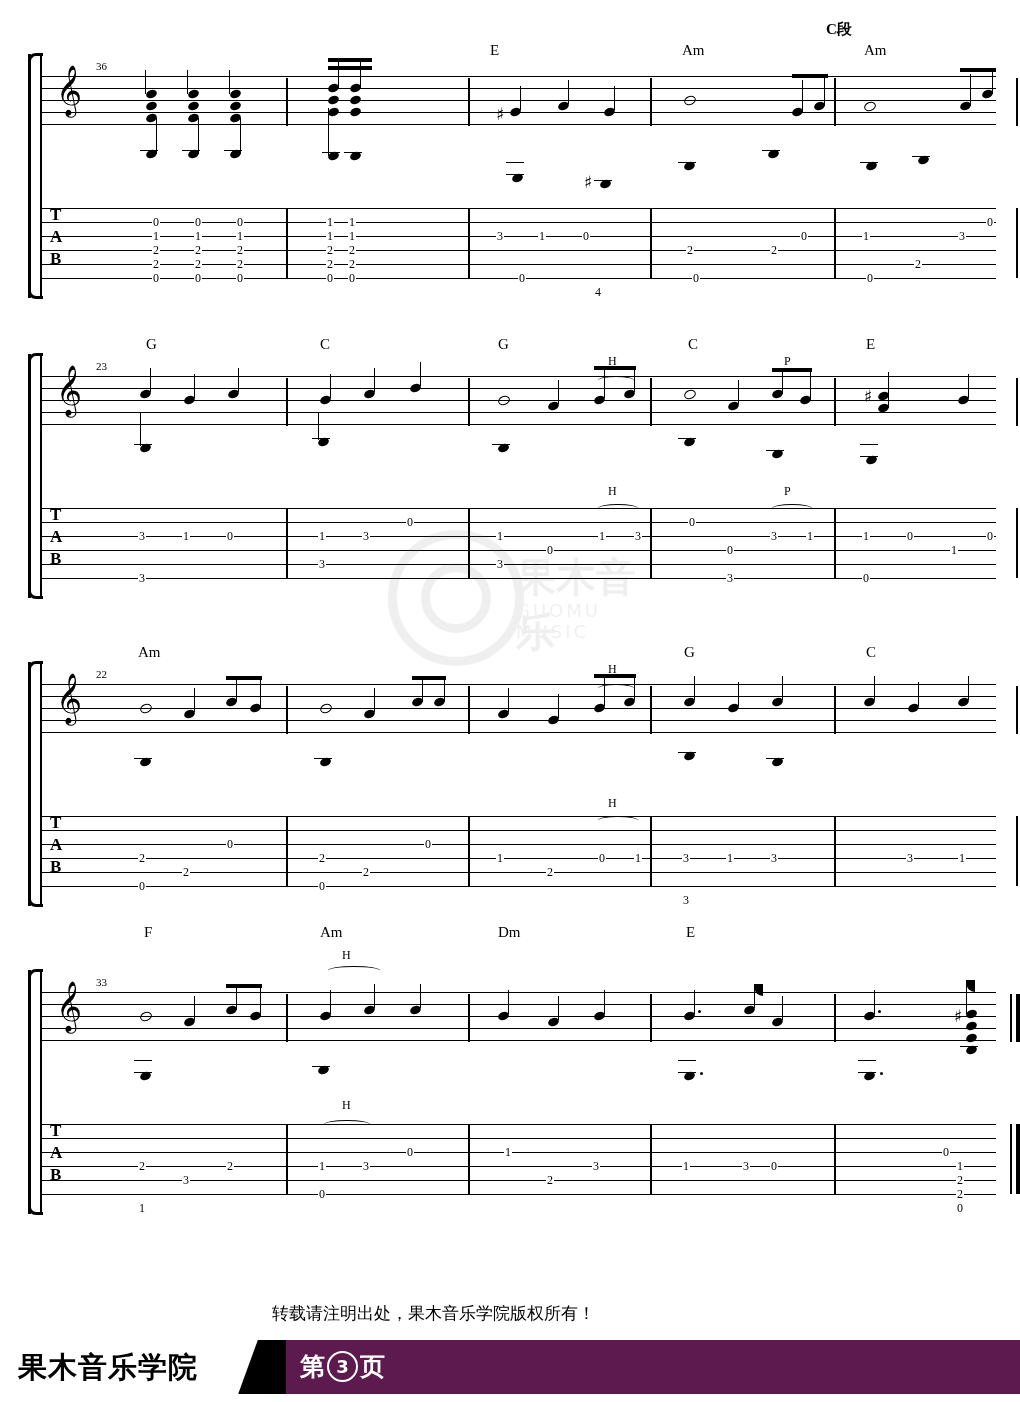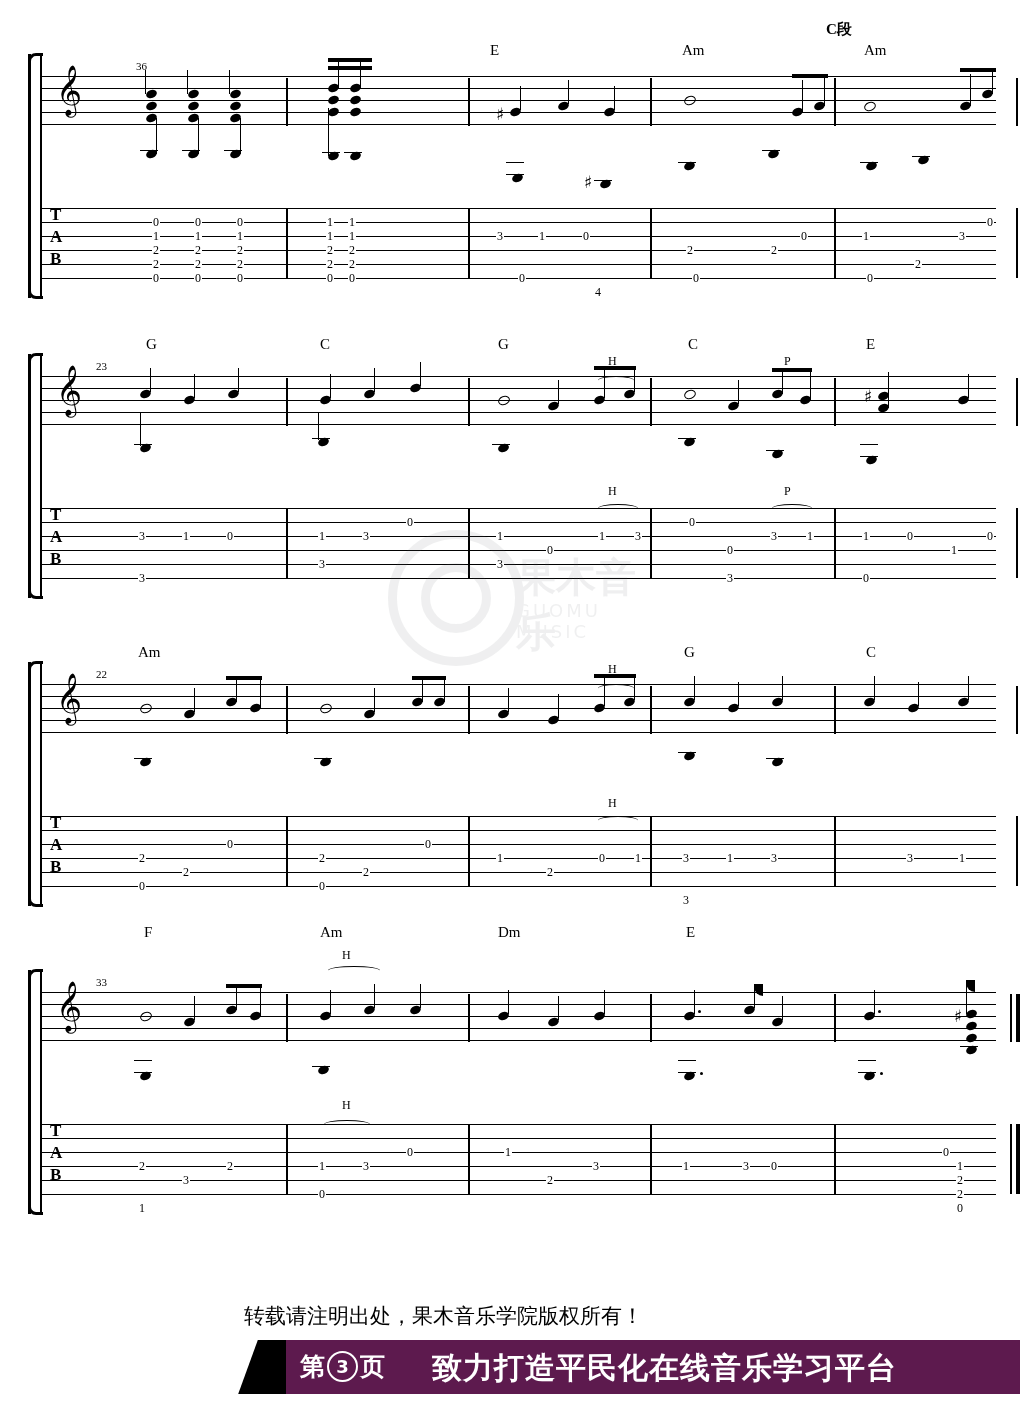--- a/index.html
+++ b/index.html
@@ -70,21 +70,21 @@
   .slur{position:absolute;border-top:1.4px solid #000;border-radius:50%;height:8px;}
 
   
   .wm{position:absolute;opacity:.10;}
   .wm-ring{position:absolute;width:118px;height:118px;border-radius:50%;border:9px solid #6a6f73;}
   .wm-in{position:absolute;width:52px;height:52px;border-radius:50%;border:9px solid #6a6f73;left:33px;top:33px;}
   .wm-txt{position:absolute;left:128px;top:20px;font-size:40px;font-weight:bold;color:#6a6f73;font-family:"DejaVu Sans",sans-serif;}
   .wm-sub{position:absolute;left:128px;top:70px;font-size:18px;letter-spacing:3px;color:#6a6f73;font-family:"DejaVu Sans",sans-serif;}
 
   
-  .copy{position:absolute;left:18px;top:1302px;width:851px;text-align:center;font-size:21px;font-family:"DejaVu Sans",sans-serif;}
+  .copy{position:absolute;left:8px;top:1302px;width:851px;text-align:center;font-size:17px;font-family:"DejaVu Sans",sans-serif;}
   .banner{position:absolute;left:0;top:1340px;width:1020px;height:54px;}
   .banner .left{position:absolute;left:18px;top:8px;font-size:29px;font-weight:bold;font-family:"DejaVu Sans",sans-serif;letter-spacing:1px;}
   .banner .slash{position:absolute;left:248px;top:0;width:60px;height:54px;background:#000;transform:skewX(-20deg);}
   .banner .purple{position:absolute;left:286px;top:0;width:734px;height:54px;background:#5d1a4e;}
   .banner .pagewrap{position:absolute;left:300px;top:10px;color:#fff;font-size:25px;font-weight:bold;font-family:"DejaVu Sans",sans-serif;display:flex;align-items:center;gap:2px;}
   .banner .circ{display:inline-block;width:27px;height:27px;border:2px solid #fff;border-radius:50%;text-align:center;line-height:27px;font-size:18px;}
   .banner .tagline{position:absolute;left:432px;top:8px;color:#fff;font-size:30px;font-weight:bold;font-family:"DejaVu Sans",sans-serif;letter-spacing:1px;}
 </style>
 </head>
 <body>
@@ -97,21 +97,21 @@
       <div class="sysbar" style="top:2px;height:244px;"></div>
 
       <div class="staff" style="top:24px;">
         <div class="ln"></div>
           <div class="ln"></div>
           <div class="ln"></div>
           <div class="ln"></div>
           <div class="ln"></div>
       </div>
       <div class="clef" style="left:28px;top:16px;">𝄞</div>
-      <div class="measno" style="left:68px;top:8px;margin-left:40px;">36</div>
+      <div class="measno" style="left:68px;top:8px;">36</div>
 
       <div class="chord" style="left:462px;top:-10px;">E</div>
       <div class="chord" style="left:654px;top:-10px;">Am</div>
       <div class="sect" style="left:798px;top:-32px;">C段</div>
       <div class="chord" style="left:836px;top:-10px;">Am</div>
 
       <div class="bl" style="left:258px;top:26px;height:48px;"></div>
       <div class="bl" style="left:440px;top:26px;height:48px;"></div>
       <div class="bl" style="left:622px;top:26px;height:48px;"></div>
       <div class="bl" style="left:806px;top:26px;height:48px;"></div>
@@ -661,23 +661,23 @@
   <div class="wm" style="left:388px;top:530px;width:280px;height:120px;">
     <div class="wm-ring"></div>
     <div class="wm-in"></div>
     <div class="wm-txt">果木音乐</div>
     <div class="wm-sub">GUOMU MUSIC</div>
   </div>
 
   <div class="copy">转载请注明出处，果木音乐学院版权所有！</div>
 
   <div class="banner">
+    <div class="left">果木音乐学院</div>
     <div class="slash"></div>
     <div class="purple"></div>
     <div class="pagewrap">
       <span>第</span>
       <span class="circ">3</span>
       <span>页</span>
     </div>
-    <div class="tagline">致力打造平民化在线音乐学习平台</div>
   </div>
 
 </div>
 
 </body></html>

